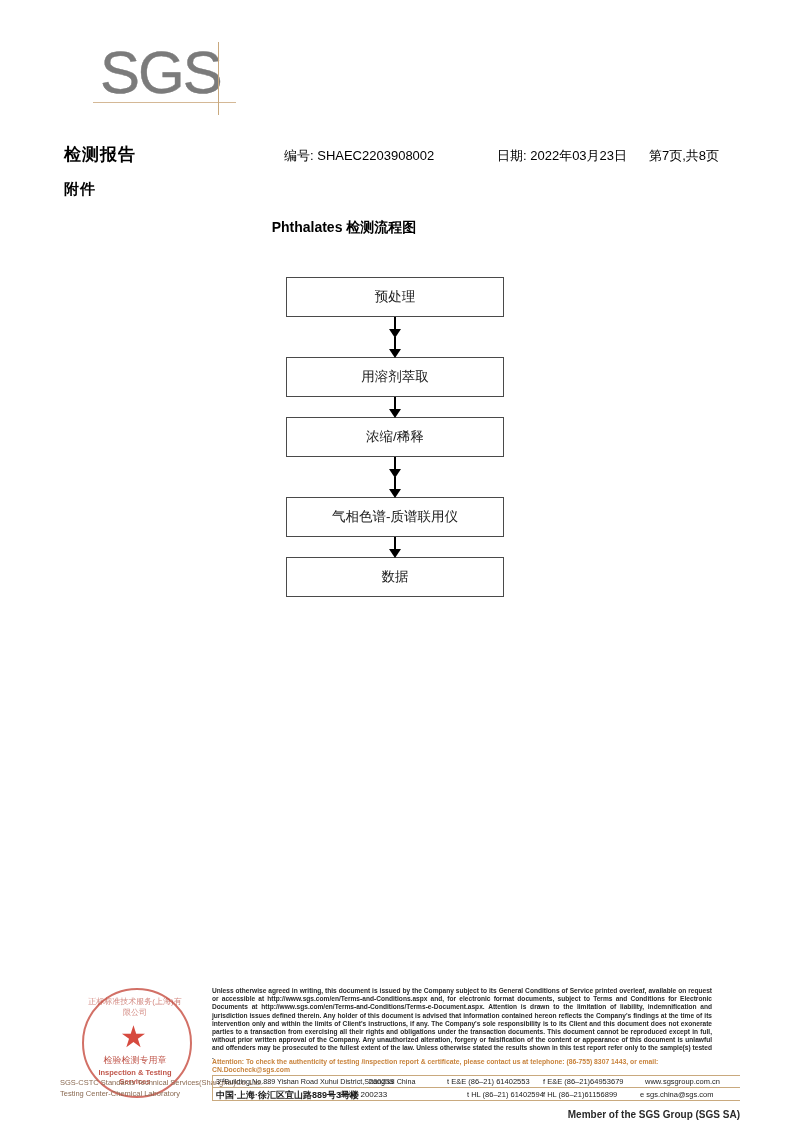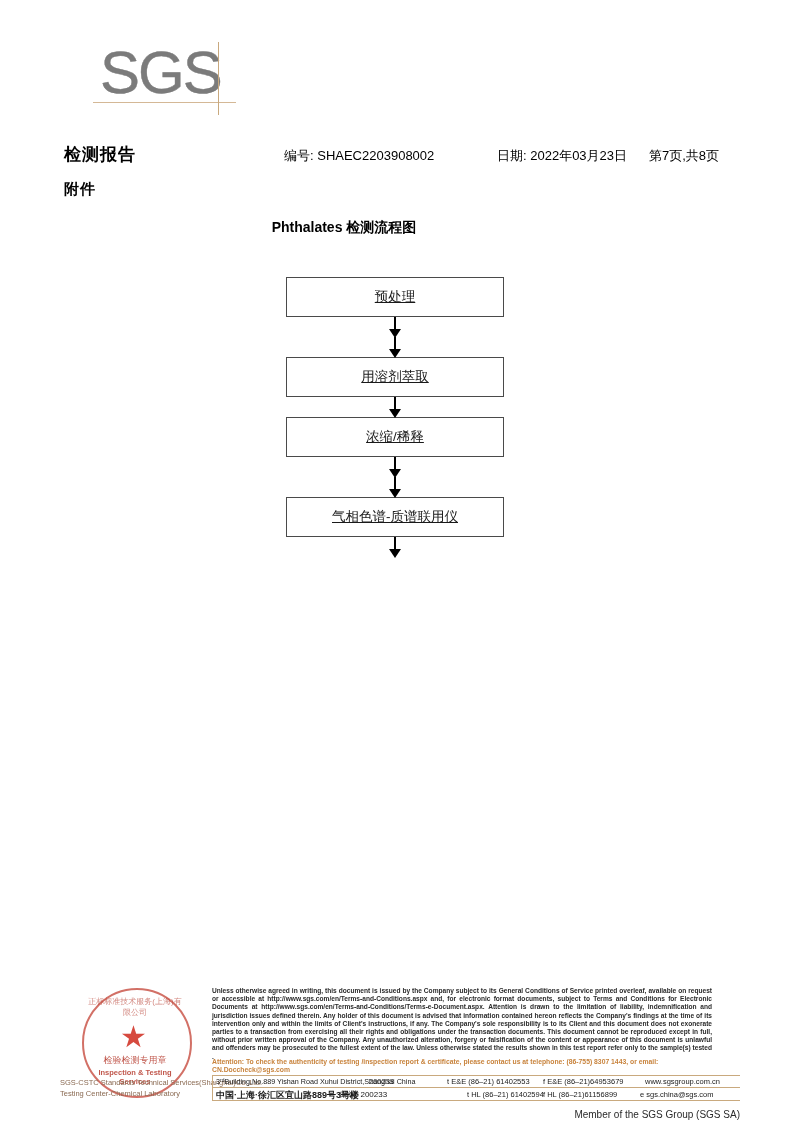--- a/index.html
+++ b/index.html
@@ -109,21 +109,20 @@
     width: 218px;
     height: 40px;
     box-sizing: border-box;
     border: 1px solid #4a4a4a;
     background: #ffffff;
     display: flex;
     align-items: center;
     justify-content: center;
     font-size: 13.5px;
     color: #1a1a1a;
-    text-decoration: underline;
   }
   .flow-arrow {
     width: 218px;
     height: 20px;
     position: relative;
   }
   .flow-arrow .shaft {
     position: absolute;
     left: 108px;
     top: 0;
@@ -353,20 +352,21 @@
     white-space: nowrap;
   }
   .member {
     position: absolute;
     left: 0;
     top: 1109px;
     width: 740px;
     text-align: right;
     font-size: 10px;
     color: #2a2a2a;
+    font-weight: bold;
   }
 </style>
 </head>
 <body>
 
 <div class="page">
 
   <div class="logo-block">
     <div class="logo-text">SGS</div>
   </div>
@@ -410,20 +410,21 @@
       <div class="shaft"></div>
       <div class="head"></div>
     </div>
 
     <div class="flow-step">气相色谱-质谱联用仪</div>
     <div class="flow-arrow">
       <div class="shaft"></div>
       <div class="head"></div>
     </div>
 
+    <div class="flow-step">数据</div>
 
   </div>
 
   <div class="seal">
     <div class="seal-circle"></div>
     <div class="seal-arc">正标标准技术服务(上海)有限公司</div>
     <div class="seal-star">★</div>
     <div class="seal-cn">检验检测专用章</div>
     <div class="seal-en">Inspection &amp; Testing Services</div>
   </div>

